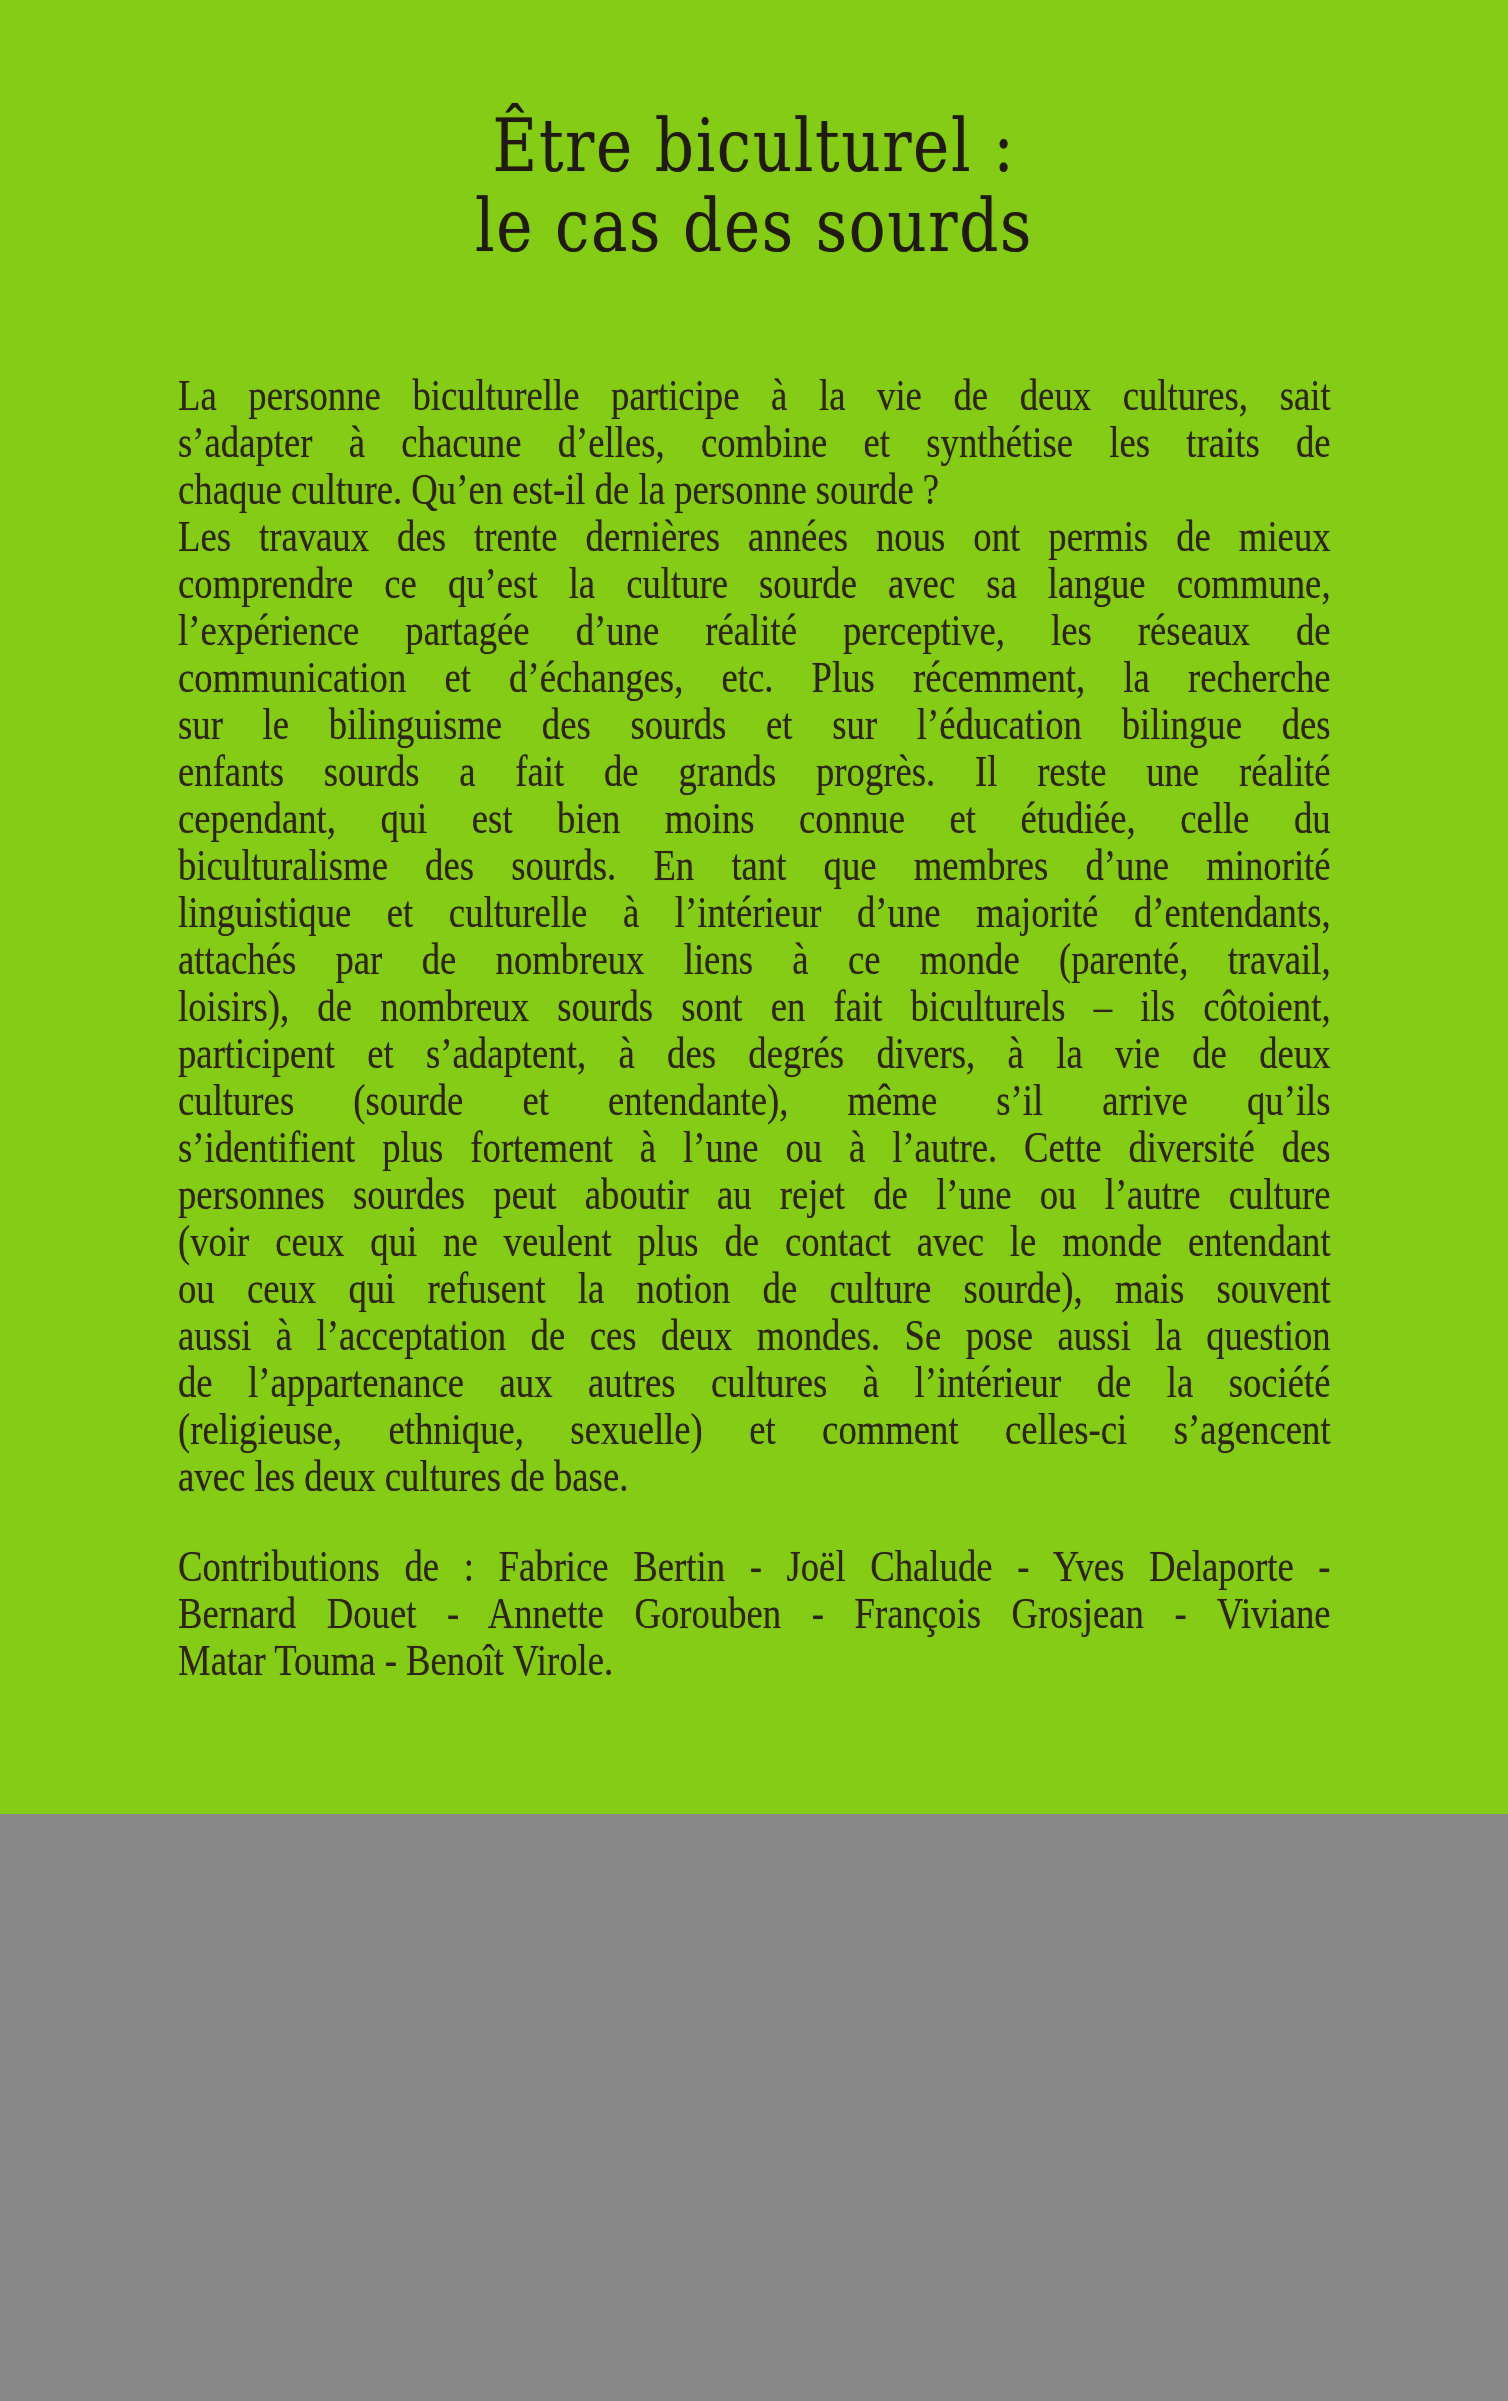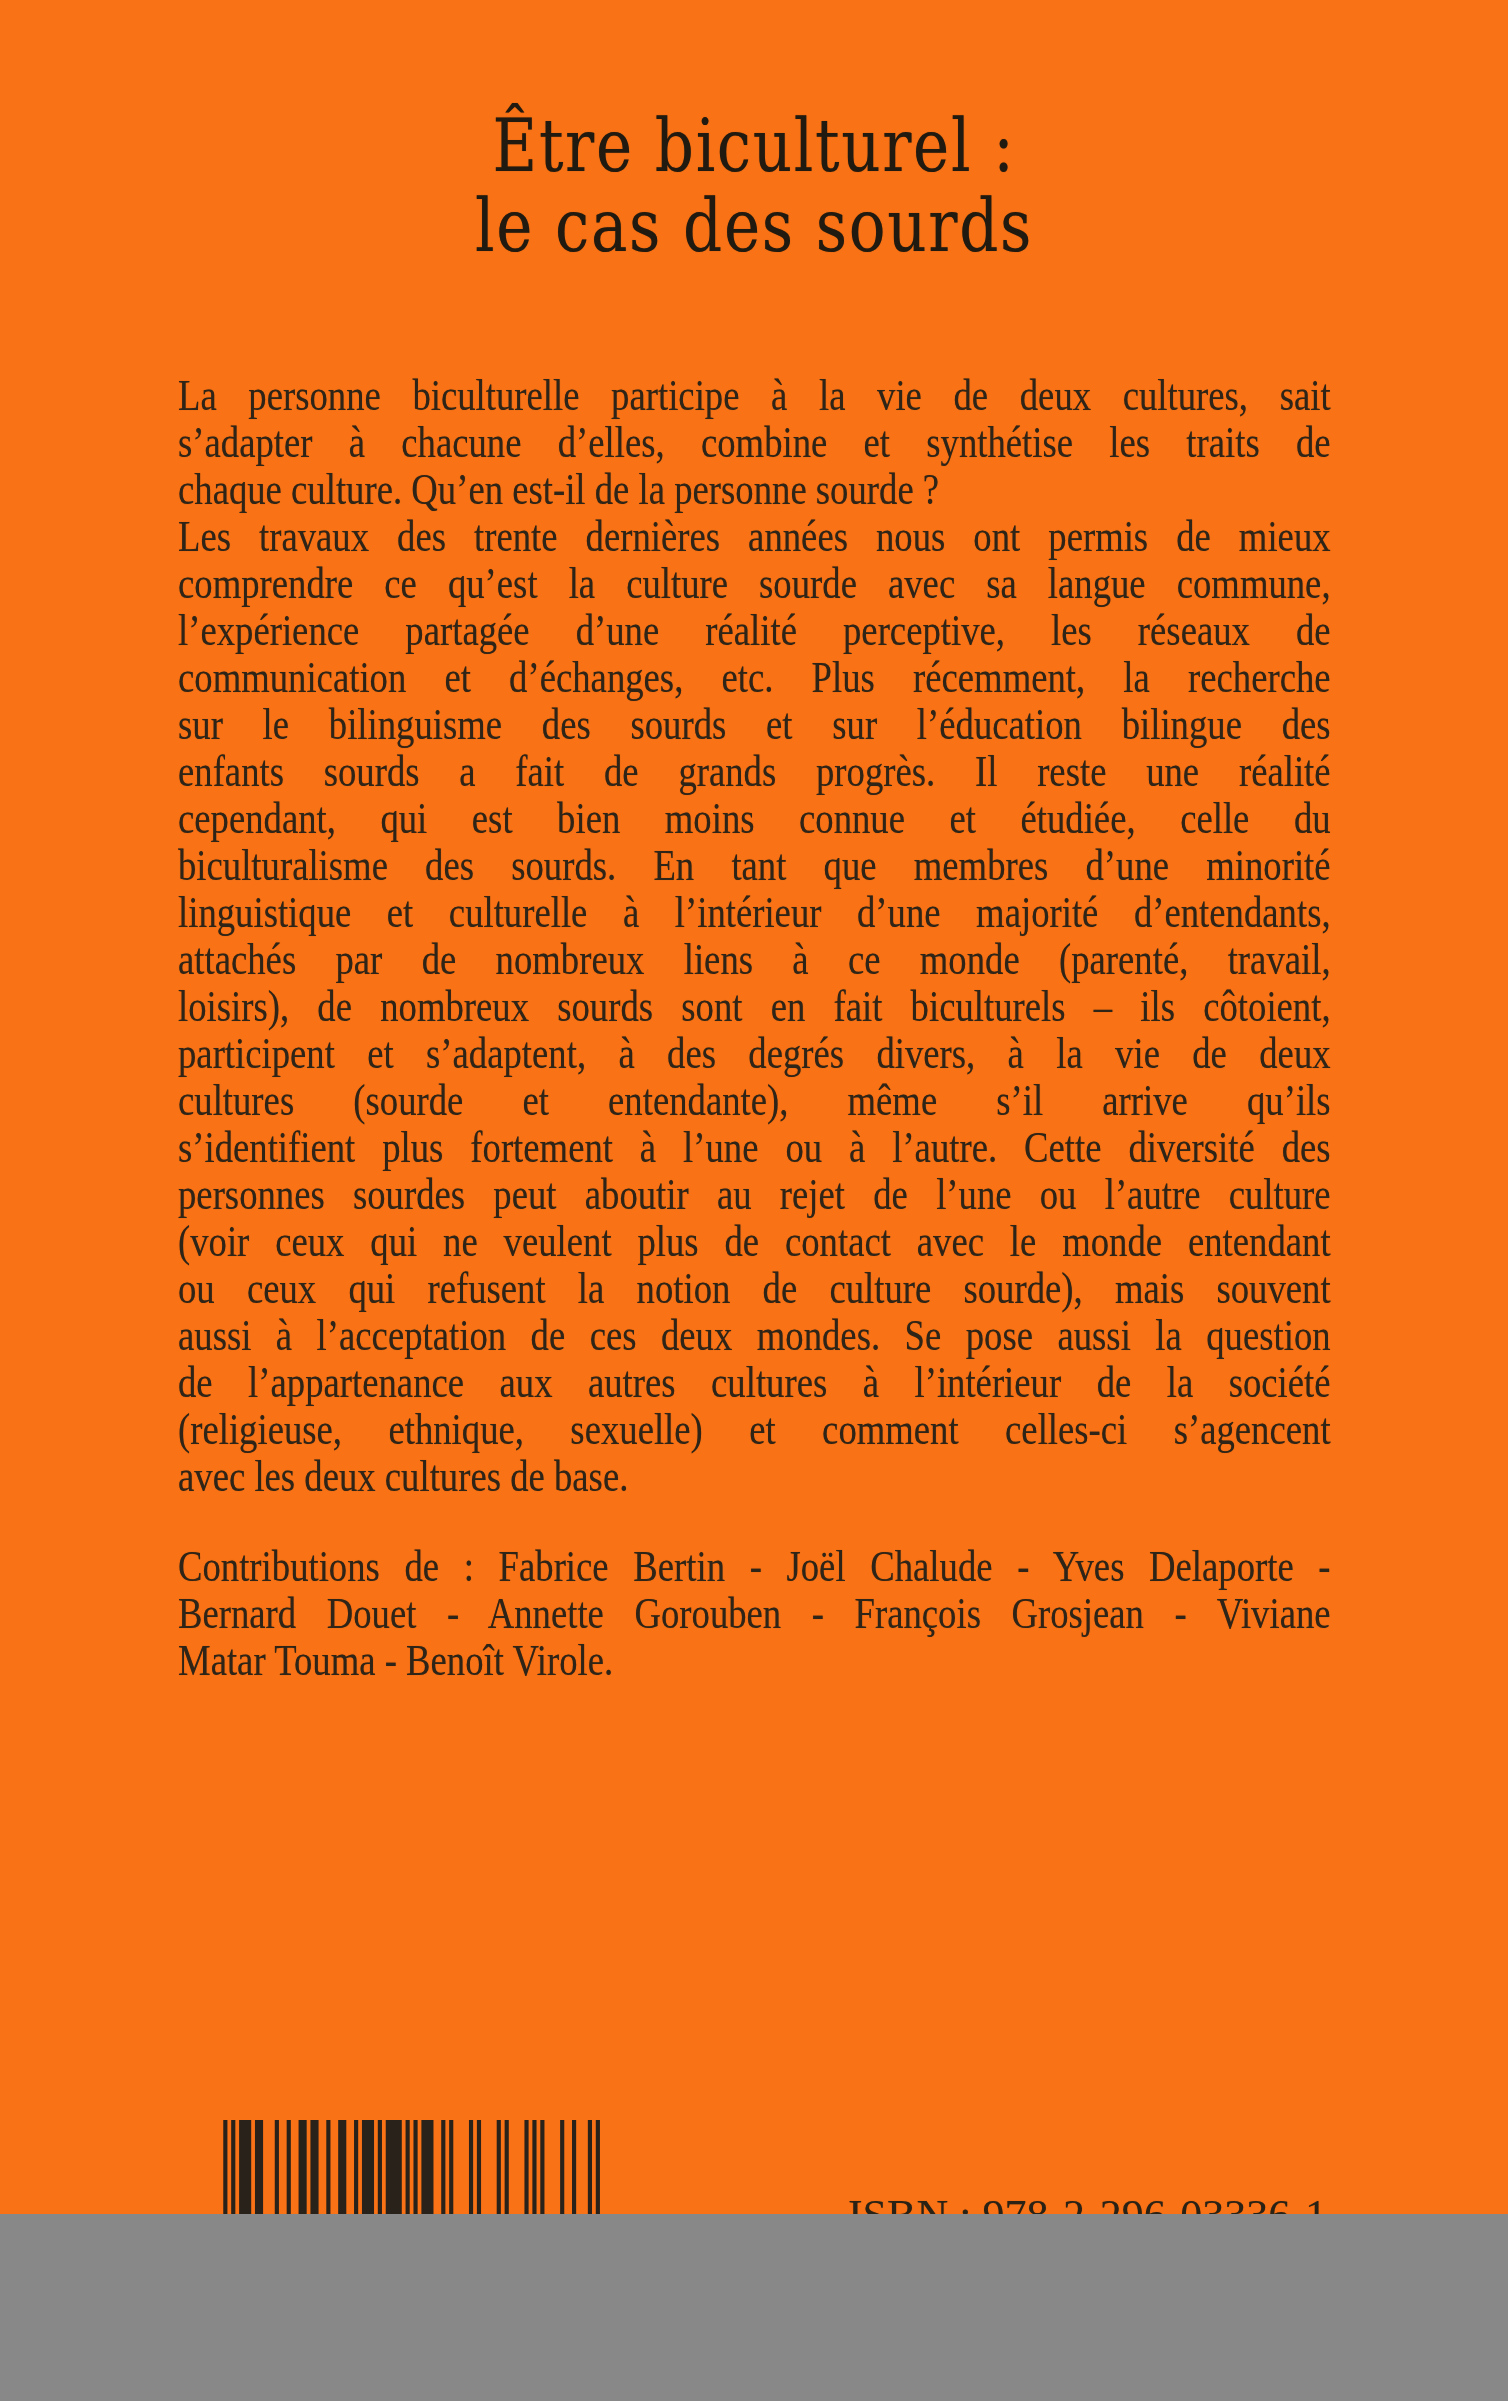--- a/index.html
+++ b/index.html
@@ -1,20 +1,20 @@
 <!DOCTYPE html>
 <html style="font-size:15px"><head>
 <meta charset="utf-8">
 <style>
   html,body { margin:0; padding:0; background:#888; }
   .page {
     position:relative;
-    width:1508px; height:2214px;
+    width:1508px; height:1814px;
     margin:0 auto;
-    background:#f97316;
+    background:#84cc16;
     color:#2e2417;
     font-family:"Liberation Serif", serif;
     overflow:hidden;
   }
   
   .title {
     position:absolute;
     top:106px; left:0; width:100%;
     text-align:center;
     font-family:"DejaVu Serif", serif;

